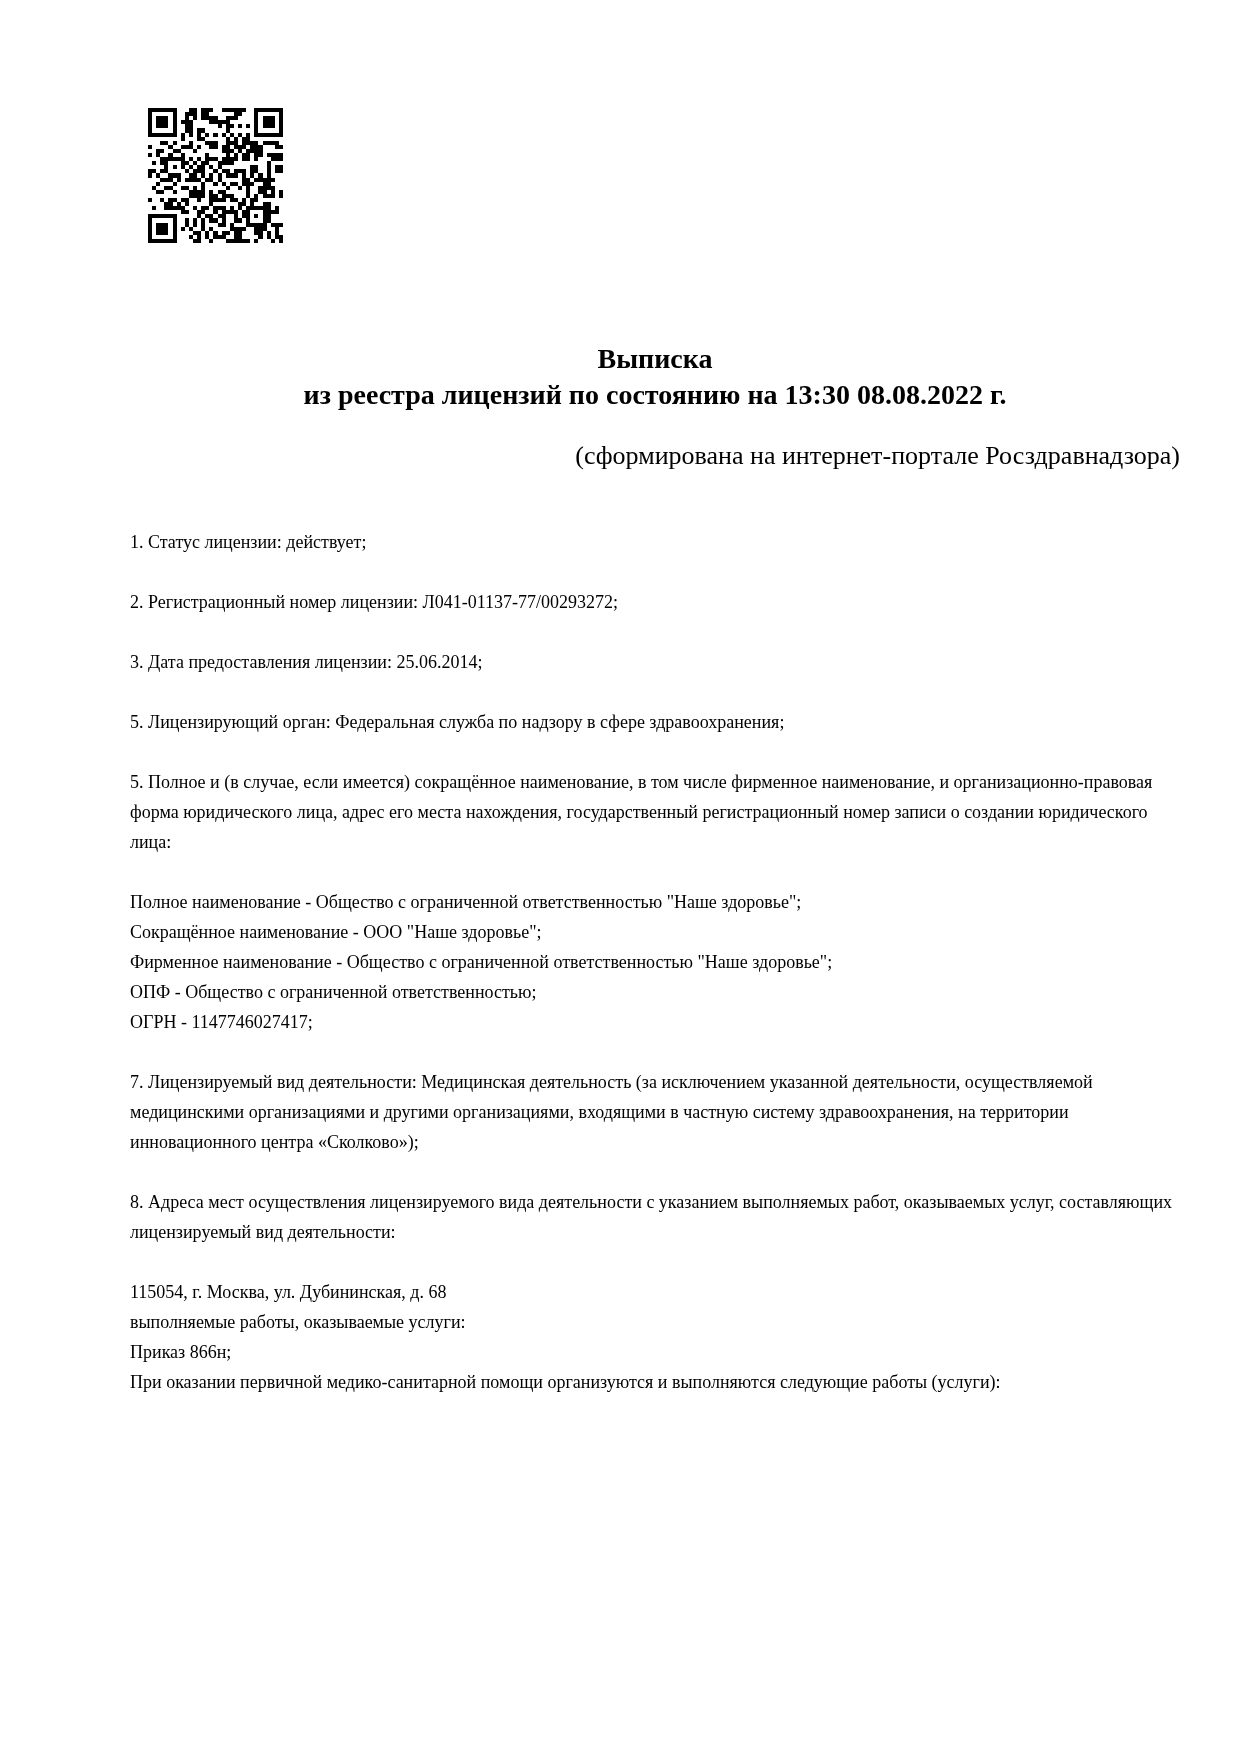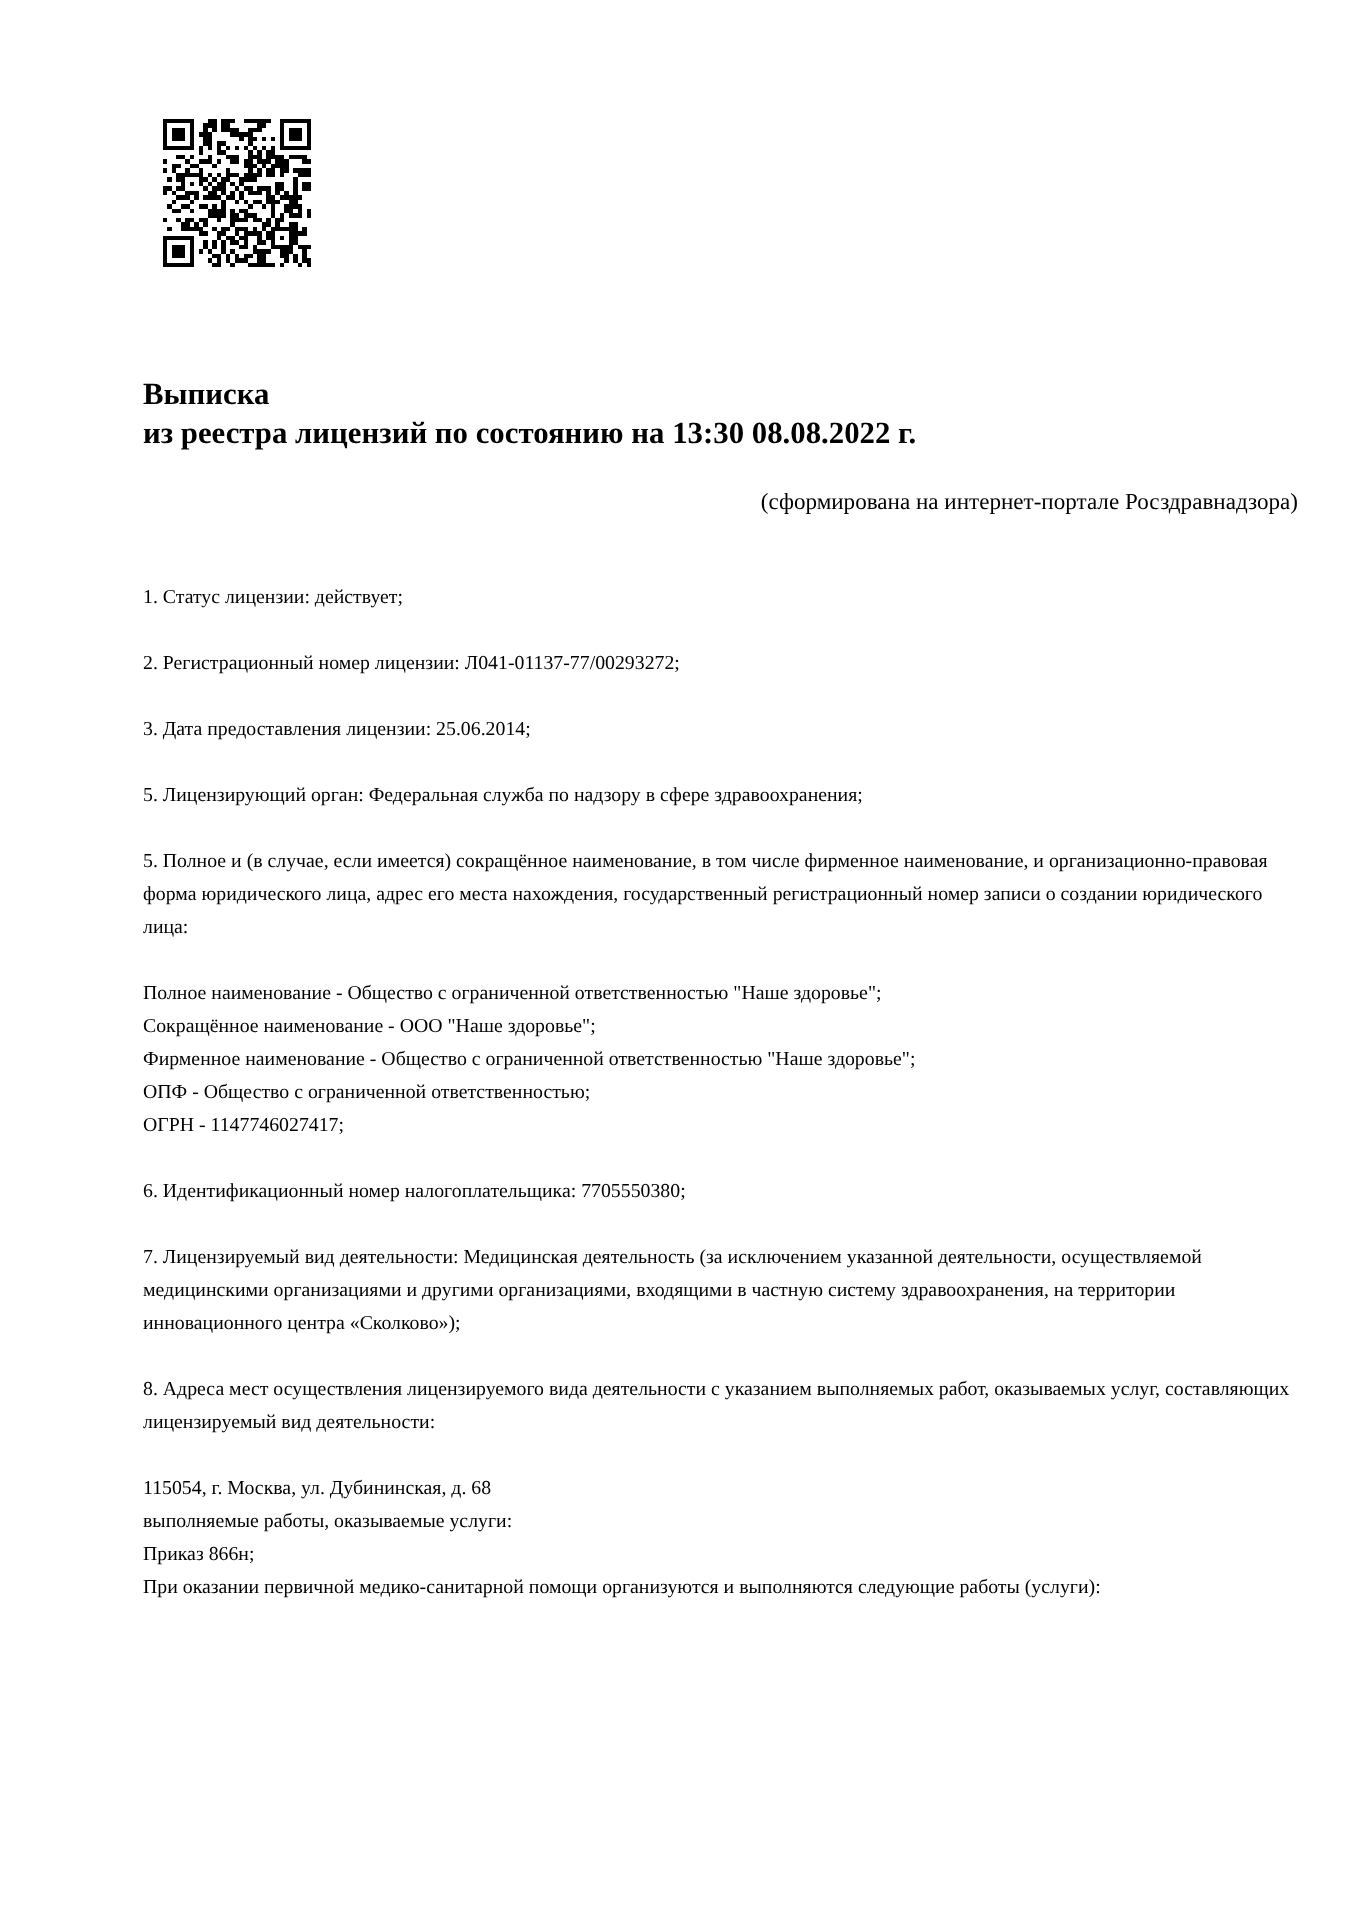--- a/index.html
+++ b/index.html
@@ -14,29 +14,29 @@
     padding:108px 60px 0 130px;
     overflow:hidden;
   }
   .qr {
     width:135px; height:135px;
     margin-left:18px;
     display:block;
   }
   .title {
     margin-top:98px;
-    text-align:left;
+    text-align:center;
     font-size:28px;
     font-weight:bold;
     line-height:36px;
   }
   .subtitle {
     margin-top:30px;
     text-align:right;
-    font-size:21px;
+    font-size:26px;
     line-height:26px;
   }
   .doc-body {
     margin-top:58px;
     font-size:18px;
     line-height:30px;
   }
   .para { margin-bottom:30px; }
   .para:last-child { margin-bottom:0; }
 </style>
@@ -606,23 +606,20 @@
       </div>
 
   <div class="para">
         <div>Полное наименование - Общество с ограниченной ответственностью "Наше здоровье";</div>
         <div>Сокращённое наименование - ООО "Наше здоровье";</div>
         <div>Фирменное наименование - Общество с ограниченной ответственностью "Наше здоровье";</div>
         <div>ОПФ - Общество с ограниченной ответственностью;</div>
         <div>ОГРН - 1147746027417;</div>
       </div>
 
-  <div class="para">
-        <div>6. Идентификационный номер налогоплательщика: 7705550380;</div>
-      </div>
 
   <div class="para">
         <div>7. Лицензируемый вид деятельности: Медицинская деятельность (за исключением указанной деятельности, осуществляемой медицинскими организациями и другими организациями, входящими в частную систему здравоохранения, на территории инновационного центра «Сколково»);</div>
       </div>
 
   <div class="para">
         <div>8. Адреса мест осуществления лицензируемого вида деятельности с указанием выполняемых работ, оказываемых услуг, составляющих лицензируемый вид деятельности:</div>
       </div>
 
   <div class="para">

